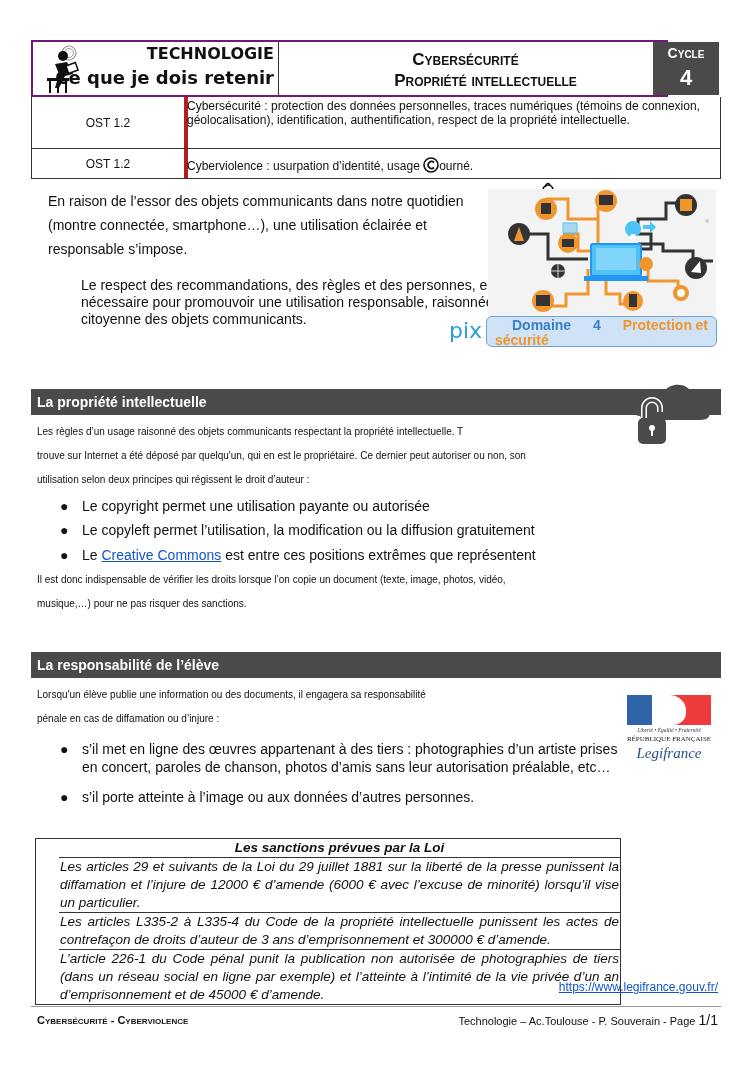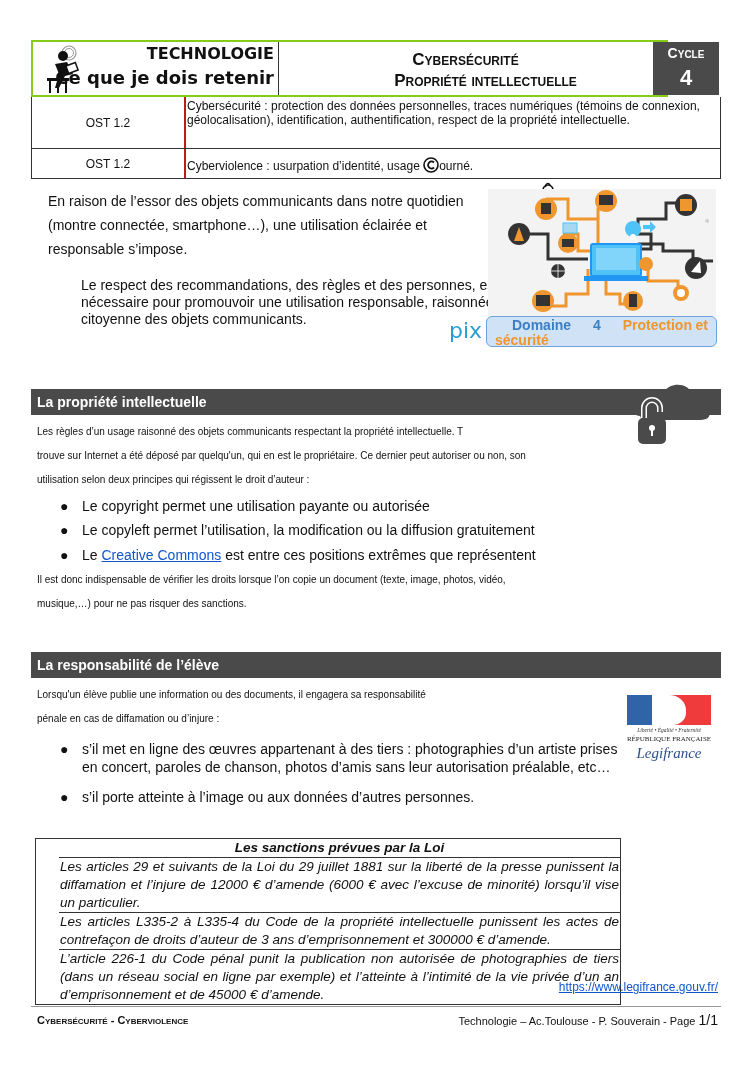--- a/index.html
+++ b/index.html
@@ -1,33 +1,33 @@
 <!DOCTYPE html>
 <html><head>
 <meta charset="utf-8">
 <style>
   html, body { margin:0; padding:0; background:#ffffff; }
   body { width:753px; height:1065px; position:relative; font-family:"Liberation Sans", sans-serif; color:#111; overflow:hidden; }
   .abs { position:absolute; }
 
   
-  .hdr { left:31px; top:40px; width:637px; height:57px; border:2px solid #84cc16; box-sizing:border-box; }
+  .hdr { left:31px; top:40px; width:637px; height:57px; border:2px solid #701a75; box-sizing:border-box; }
   .hdr-left { left:0; top:0; width:245px; height:53px; border-right:1px solid #333; }
   .hdr-mid { left:245px; top:0; width:375px; height:53px; text-align:center; }
   .hdr-right { left:620px; top:0; width:66px; height:53px; background:#4a4a4a; color:#fff; text-align:center; }
   .techno { right:4px; top:2px; font-size:16px; font-weight:bold; font-family:"DejaVu Sans", sans-serif; }
   .retenir { right:4px; top:25px; font-size:18px; font-weight:bold; font-family:"DejaVu Sans", sans-serif; }
   .smallcaps { font-variant:small-caps; font-weight:bold; }
   .title1 { left:0; right:0; top:8px; font-size:17px; }
   .title2 { left:0; right:0; top:29px; font-size:17px;padding-left:40px; }
   .cycle { left:0; right:0; top:3px; font-size:14px; }
   .cyclenum { left:0; right:0; top:23px; font-size:22px; font-weight:bold; }
 
   .ost { left:31px; width:690px; border:1px solid #333; border-top:none; box-sizing:border-box; font-size:12px; }
-  .ost .c1 { position:absolute; left:0; top:0; bottom:0; width:152px; border-right:2px solid #b91c1c; display:flex; align-items:center; justify-content:center; }
+  .ost .c1 { position:absolute; left:0; top:0; bottom:0; width:152px; border-right:4px solid #b91c1c; display:flex; align-items:center; justify-content:center; }
   .ost .c2 { position:absolute; left:155px; top:2px; right:6px; line-height:14px; }
   .ost1 { top:97px; height:52px; }
   .ost2 { top:149px; height:30px; }
   .ost2 .c2 { top:8px; }
 
   .intro { left:37px; top:189px; width:420px; font-size:14px; line-height:24px;margin-left:11px; }
   .intro2 { left:37px; top:277px; width:430px; font-size:14px; line-height:17px;margin-left:44px; }
 
   .netimg { left:488px; top:189px; width:228px; height:127px; background:#f3f3f3; }
   .pix { left:449px; top:318px; font-size:22px; color:#2a9fd6; font-family:"DejaVu Sans", sans-serif; }

